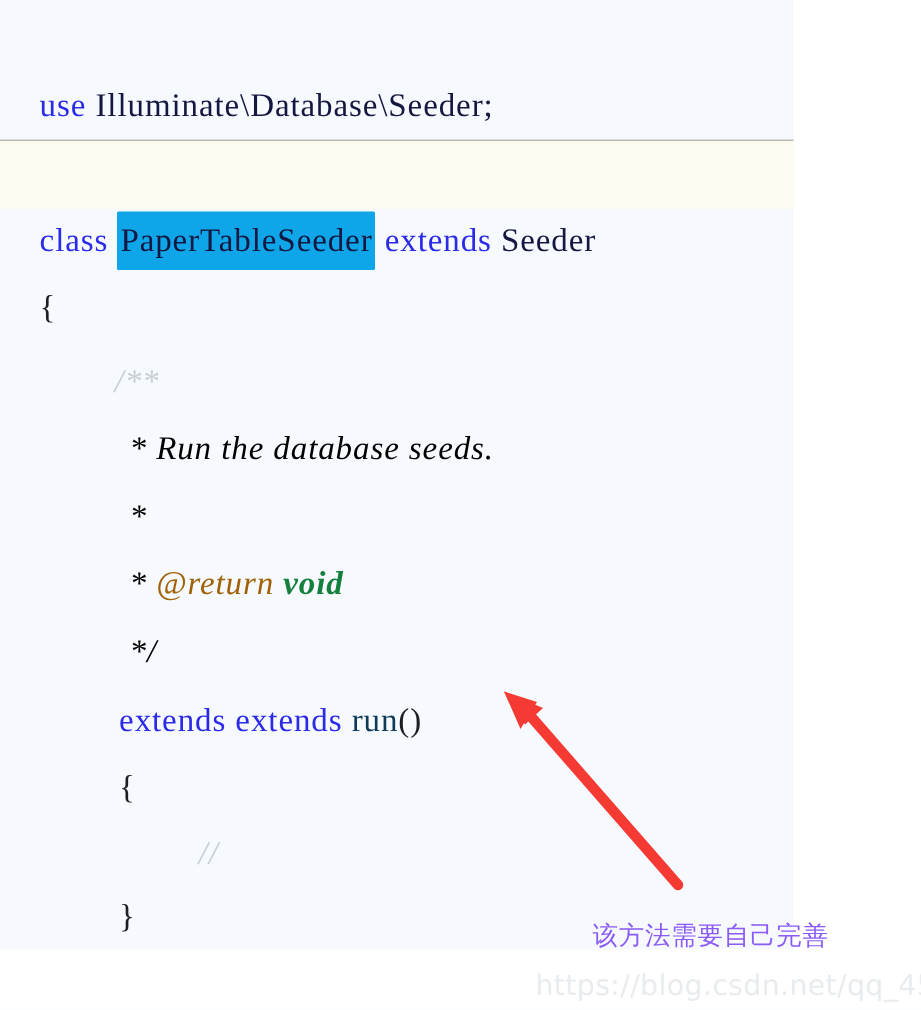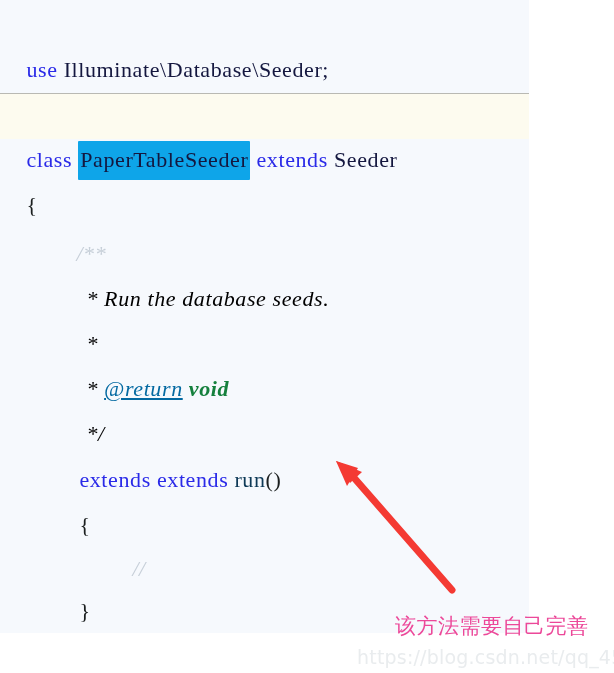--- a/index.html
+++ b/index.html
@@ -71,23 +71,22 @@
     margin-right: -3px;
   }
 
   
   .cmt {
     color: #000000;
     font-style: italic;
   }
   .cmt-faint { color: #c6cfd8; font-style: italic; }
   .tag {
-    color: #0369a1;
+    color: #a16207;
     font-style: italic;
-    text-decoration: underline;
   }
   .type {
     color: #15803d;
     font-style: italic;
     font-weight: bold;
   }
 
   .indent1 { padding-left: 52px; }
   .indent1b { padding-left: 55px; }
   .indent2 { padding-left: 62px; }
@@ -103,22 +102,22 @@
     height: 673px;
     pointer-events: none;
   }
 
   
   #annotation {
     position: absolute;
     left: 395px;
     top: 612px;
     font-family: "DejaVu Sans", "Liberation Sans", sans-serif;
-    font-size: 21px;
-    color: #ec4899;
+    font-size: 17px;
+    color: #8b5cf6;
     white-space: nowrap;
     letter-spacing: 0.5px;
   }
 
   
   #watermark {
     position: absolute;
     left: 357px;
     top: 646px;
     font-family: "DejaVu Sans", "Liberation Sans", sans-serif;

